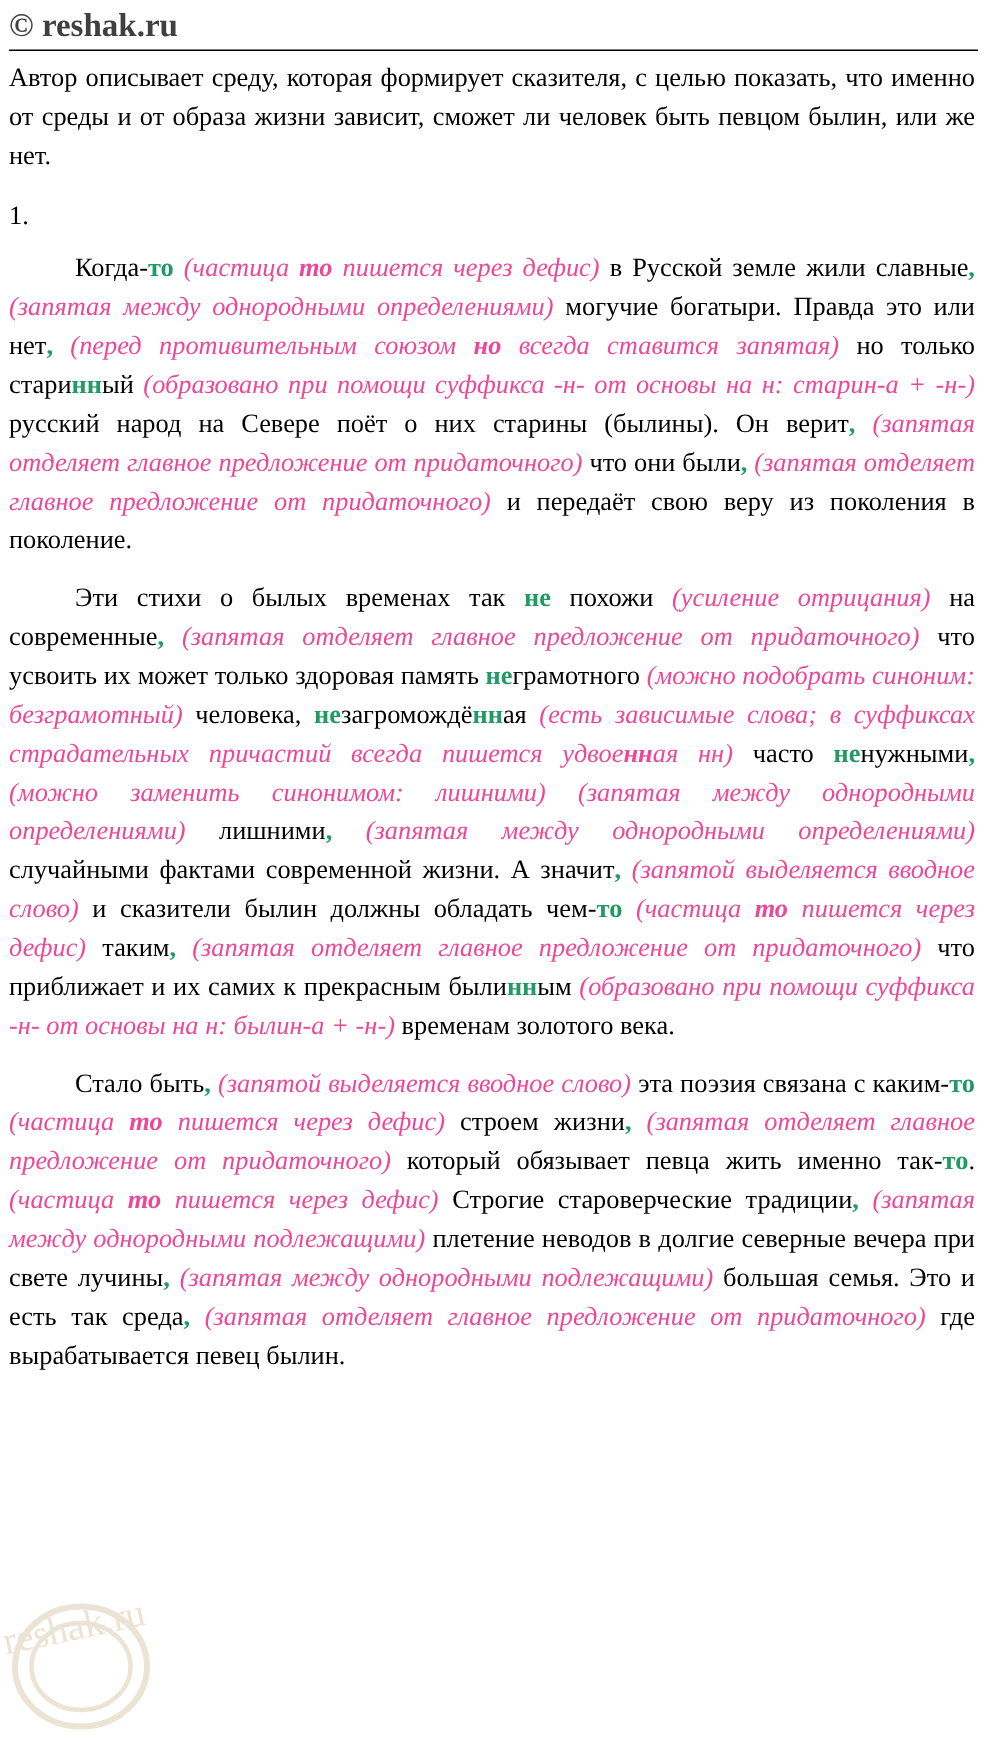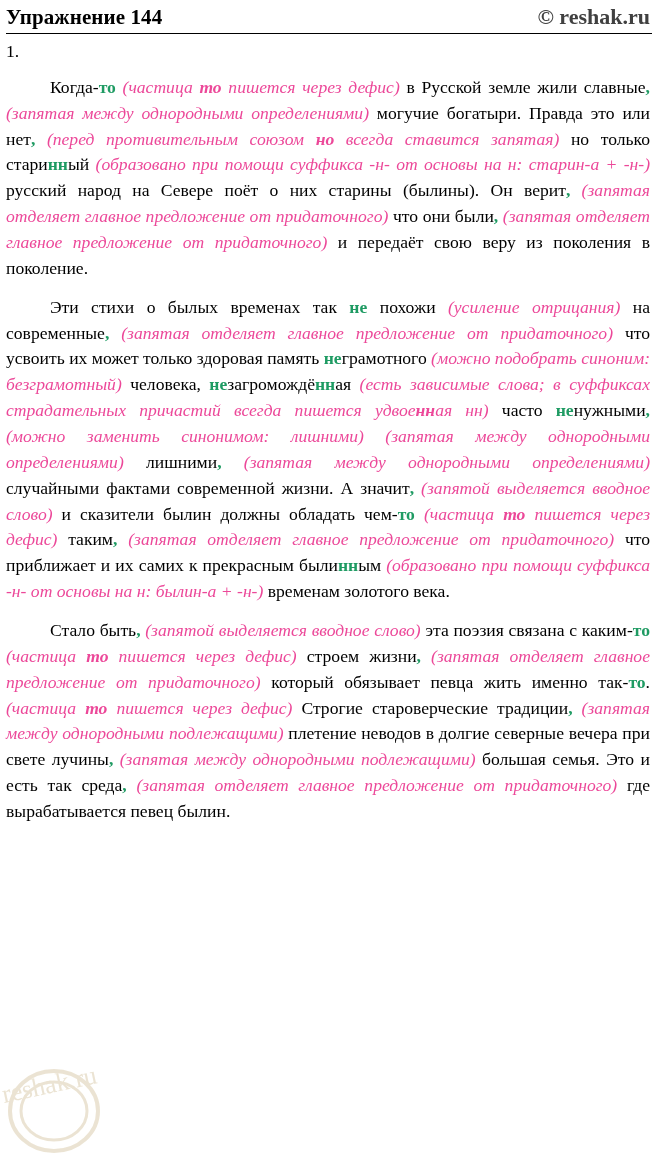--- a/index.html
+++ b/index.html
@@ -98,26 +98,26 @@
   .wm svg {
     display: block;
   }
 </style>
 </head>
 <body>
 
 <div class="page">
 
   <div class="header">
-    <div class="title">Упражнение 144</div>
     <div class="copyright">© reshak.ru</div>
   </div>
   <div class="rule"></div>
 
   <div class="content">
+    <p class="intro">Автор описывает среду, которая формирует сказителя, с целью показать, что именно от среды и от образа жизни зависит, сможет ли человек быть певцом былин, или же нет.</p>
     <p class="numbering">1.</p>
     <p class="para" id="p1"><span>Когда-</span><span class="hl">то</span><span> </span><span class="note">(частица <b>то</b> пишется через дефис)</span><span> в Русской земле жили славные</span><span class="hl">,</span><span> </span><span class="note">(запятая между однородными определениями)</span><span> могучие богатыри. Правда это или нет</span><span class="hl">,</span><span> </span><span class="note">(перед противительным союзом <b>но</b> всегда ставится запятая)</span><span> но только стари</span><span class="hl">нн</span><span>ый </span><span class="note">(образовано при помощи суффикса -н- от основы на н: старин-а + -н-)</span><span> русский народ на Севере поёт о них старины (былины). Он верит</span><span class="hl">,</span><span> </span><span class="note">(запятая отделяет главное предложение от придаточного)</span><span> что они были</span><span class="hl">,</span><span> </span><span class="note">(запятая отделяет главное предложение от придаточного)</span><span> и передаёт свою веру из поколения в поколение.</span></p>
     <p class="para" id="p2"><span>Эти стихи о былых временах так </span><span class="hl">не</span><span> похожи </span><span class="note">(усиление отрицания)</span><span> на современные</span><span class="hl">,</span><span> </span><span class="note">(запятая отделяет главное предложение от придаточного)</span><span> что усвоить их может только здоровая память </span><span class="hl">не</span><span>грамотного </span><span class="note">(можно подобрать синоним: безграмотный)</span><span> человека, </span><span class="hl">не</span><span>загромождё</span><span class="hl">нн</span><span>ая </span><span class="note">(есть зависимые слова; в суффиксах страдательных причастий всегда пишется удвое<b>нн</b>ая нн)</span><span> часто </span><span class="hl">не</span><span>нужными</span><span class="hl">,</span><span> </span><span class="note">(можно заменить синонимом: лишними) (запятая между однородными определениями)</span><span> лишними</span><span class="hl">,</span><span> </span><span class="note">(запятая между однородными определениями)</span><span> случайными фактами современной жизни. А значит</span><span class="hl">,</span><span> </span><span class="note">(запятой выделяется вводное слово)</span><span> и сказители былин должны обладать чем-</span><span class="hl">то</span><span> </span><span class="note">(частица <b>то</b> пишется через дефис)</span><span> таким</span><span class="hl">,</span><span> </span><span class="note">(запятая отделяет главное предложение от придаточного)</span><span> что приближает и их самих к прекрасным были</span><span class="hl">нн</span><span>ым </span><span class="note">(образовано при помощи суффикса -н- от основы на н: былин-а + -н-)</span><span> временам золотого века.</span></p>
     <p class="para last" id="p3"><span>Стало быть</span><span class="hl">,</span><span> </span><span class="note">(запятой выделяется вводное слово)</span><span> эта поэзия связана с каким-</span><span class="hl">то</span><span> </span><span class="note">(частица <b>то</b> пишется через дефис)</span><span> строем жизни</span><span class="hl">,</span><span> </span><span class="note">(запятая отделяет главное предложение от придаточного)</span><span> который обязывает певца жить именно так-</span><span class="hl">то</span><span>. </span><span class="note">(частица <b>то</b> пишется через дефис)</span><span> Строгие староверческие традиции</span><span class="hl">,</span><span> </span><span class="note">(запятая между однородными подлежащими)</span><span> плетение неводов в долгие северные вечера при свете лучины</span><span class="hl">,</span><span> </span><span class="note">(запятая между однородными подлежащими)</span><span> большая семья. Это и есть так среда</span><span class="hl">,</span><span> </span><span class="note">(запятая отделяет главное предложение от придаточного)</span><span> где вырабатывается певец былин.</span></p>
   </div>
 
   <div class="wm">
     <svg width="140" height="96" viewBox="0 0 140 96" aria-hidden="true">
       <ellipse cx="52" cy="52" rx="44" ry="40" fill="none" stroke="#d8c9a8" stroke-width="4"></ellipse>
       <ellipse cx="52" cy="52" rx="33" ry="29" fill="none" stroke="#d8c9a8" stroke-width="3"></ellipse>

